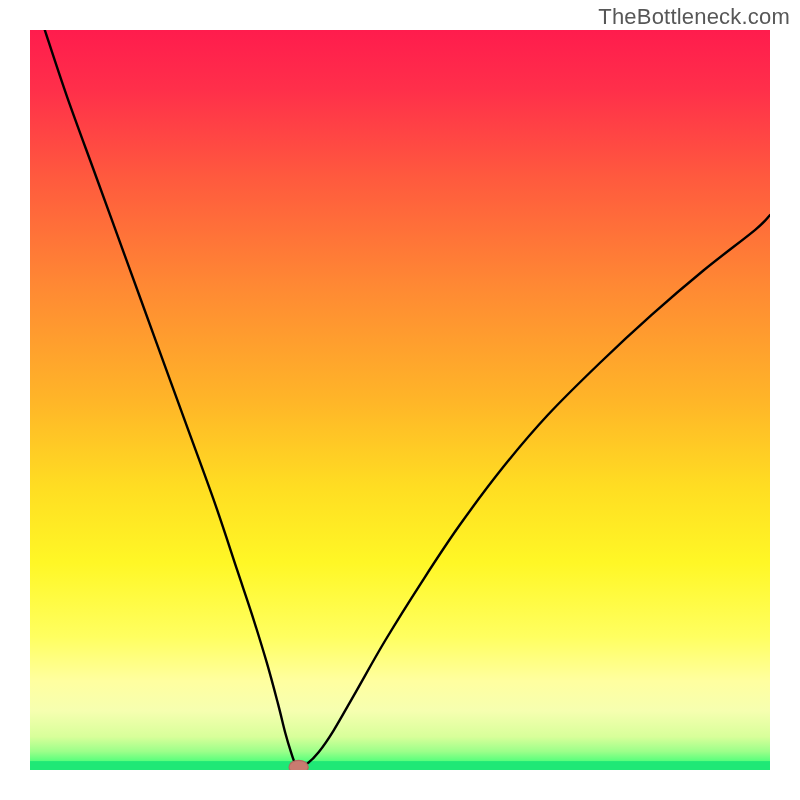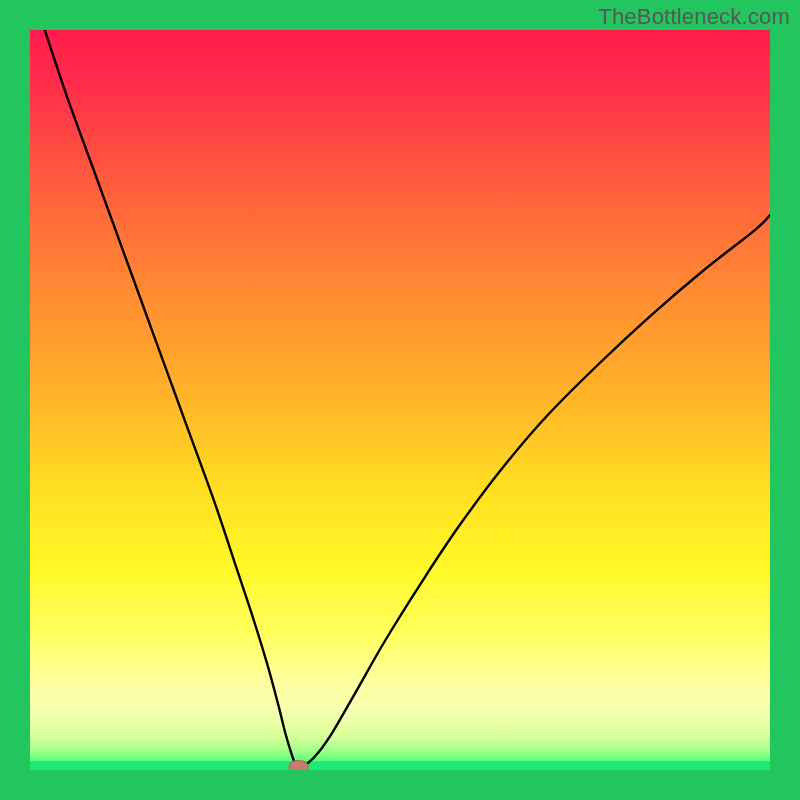--- a/index.html
+++ b/index.html
@@ -8,21 +8,21 @@
     width: 800px;
     height: 800px;
     overflow: hidden;
     font-family: Arial, Helvetica, sans-serif;
     background: #000;
   }
   .chart-wrap {
     position: relative;
     width: 800px;
     height: 800px;
-    background: #22c55e;
+    background: #ffffff;
   }
   .plot-area {
     position: absolute;
     left: 30px;
     top: 30px;
     width: 740px;
     height: 740px;
     overflow: hidden;
   }
   .gradient-bg {

